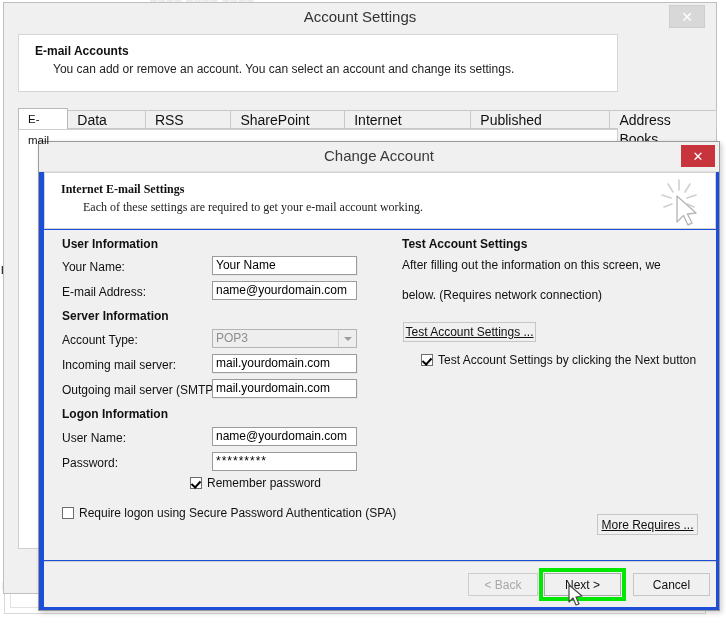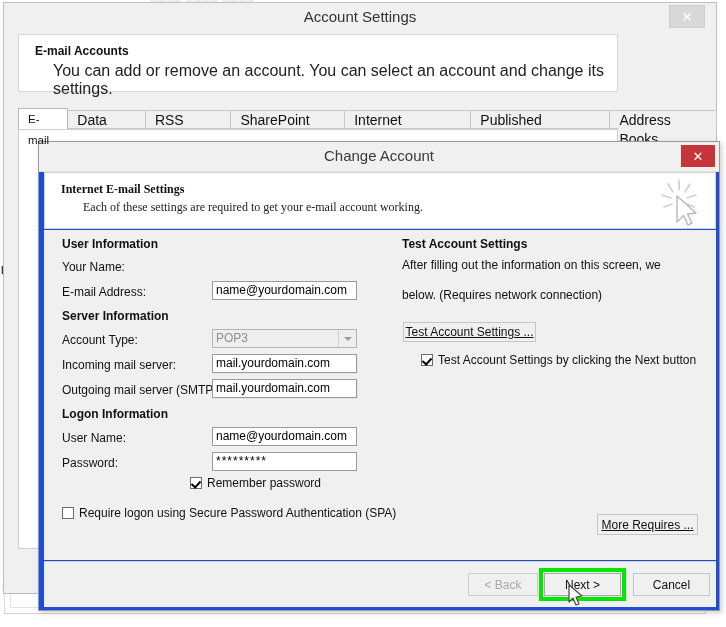--- a/index.html
+++ b/index.html
@@ -53,21 +53,21 @@
   }
 
   .acct-banner{
     position:absolute;left:14px;top:31px;width:600px;height:58px;
     background:#ffffff;border:1px solid #d6d6d6;box-sizing:border-box;
   }
   .acct-banner-h{
     position:absolute;left:16px;top:9px;font-size:12px;font-weight:bold;color:#111;
   }
   .acct-banner-p{
-    position:absolute;left:34px;top:27px;font-size:16px;color:#222;
+    position:absolute;left:34px;top:27px;font-size:12px;color:#222;
   }
 
   .tabs{
     position:absolute;left:14px;top:105px;height:21px;
     display:flex;align-items:flex-end;
   }
   .tab{
     height:19px;line-height:19px;padding:0 9px;
     background:#f0f0f0;border:1px solid #c8c8c8;border-bottom:none;
     font-size:14px;color:#111;box-sizing:border-box;margin-right:-1px;
@@ -245,20 +245,21 @@
       </g>
       <path d="M22 20 L22 46 L28.5 39.5 L33 49 L37 47 L32.5 38 L41 37 Z" fill="#ffffff" stroke="#b8b8b8" stroke-width="1.4" stroke-linejoin="round"></path>
     </svg>
   </div>
 
   <div class="dlg-body">
 
     <div class="sec-h" style="left:18px;top:7px;">User Information</div>
 
     <div class="lbl" style="left:18px;top:30px;">Your Name:</div>
+    <div class="tb shadow" style="left:168px;top:26px;width:145px;">Your Name</div>
 
     <div class="lbl" style="left:18px;top:55px;">E-mail Address:</div>
     <div class="tb" style="left:168px;top:51px;width:145px;">name@yourdomain.com</div>
 
     <div class="sec-h" style="left:18px;top:79px;">Server Information</div>
 
     <div class="lbl" style="left:18px;top:103px;">Account Type:</div>
     <div class="combo" style="left:168px;top:99px;width:145px;">
       <span>POP3</span>
       <span class="combo-btn">

